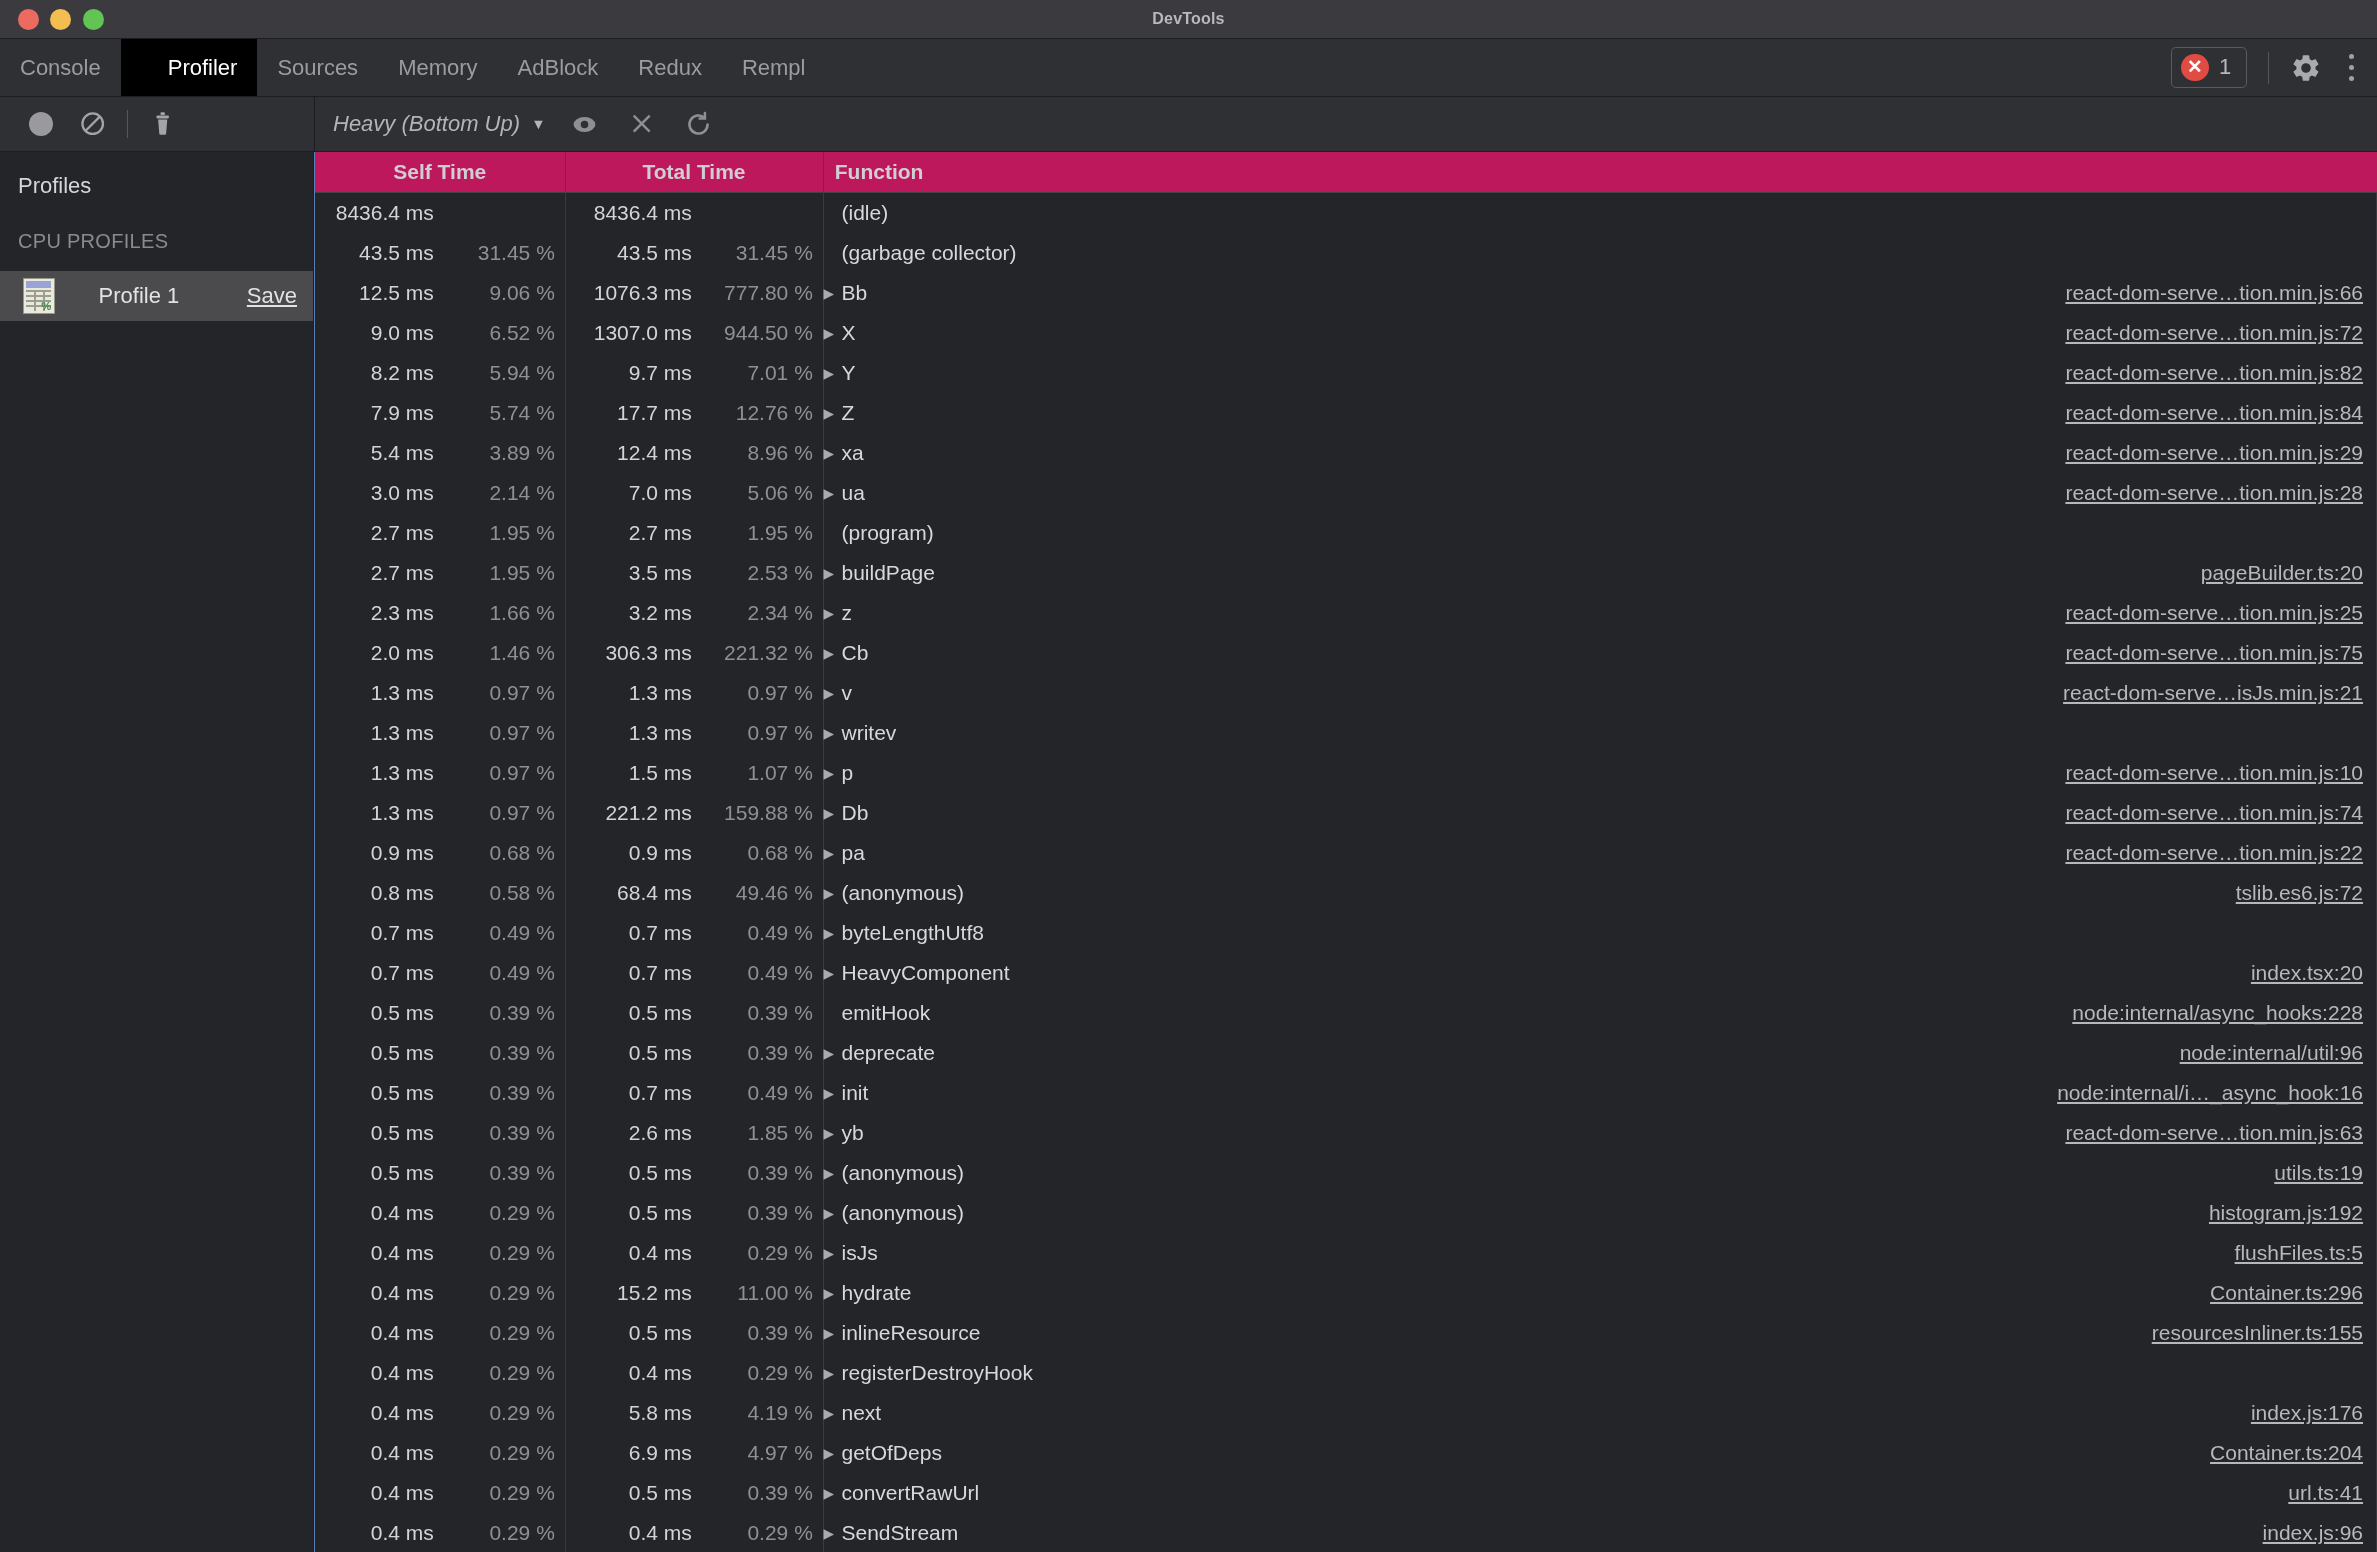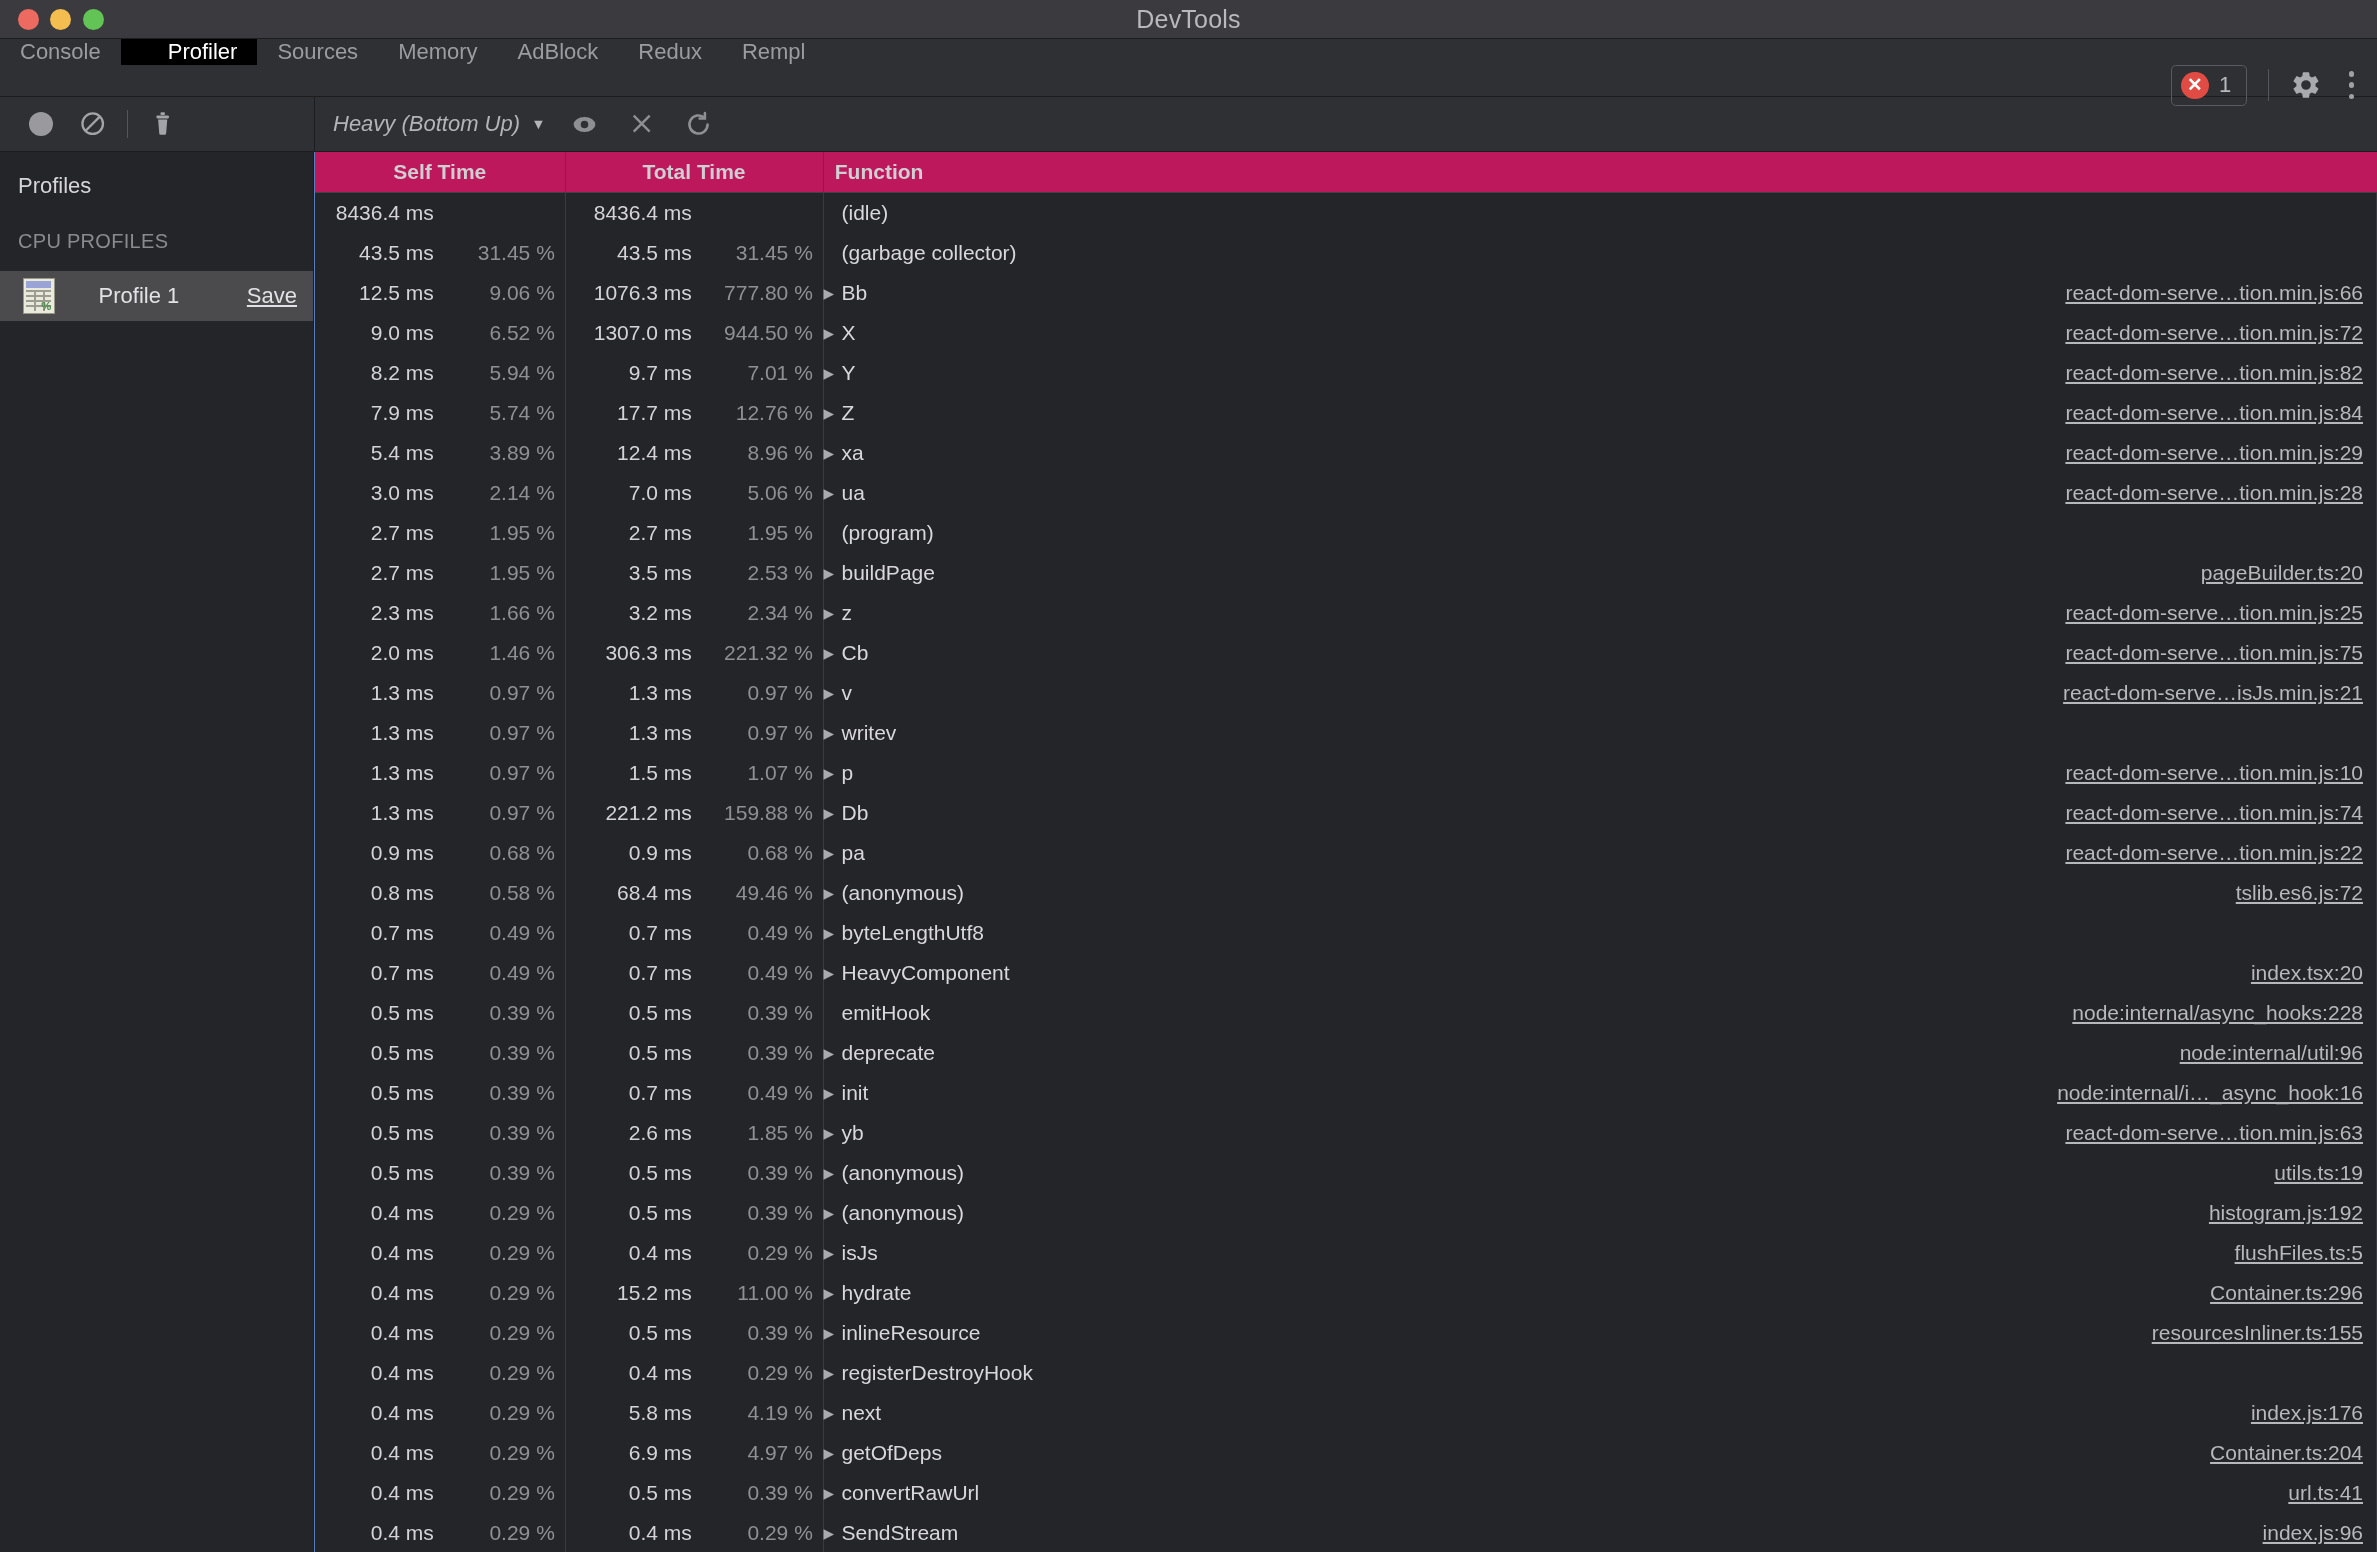--- a/index.html
+++ b/index.html
@@ -17,29 +17,28 @@
     display:flex; align-items:center; position:relative;
     border-bottom:0.8px solid #1d1d20;
   }
   .lights{ display:flex; gap:11.3px; padding-left:18px; }
   .light{ width:21px; height:21px; border-radius:50%; }
   .light.red{ background:#ec6a5f; }
   .light.yellow{ background:#f4bd4f; }
   .light.green{ background:#61c454; }
   .win-title{
     position:absolute; left:0; right:0; text-align:center;
-    font-size:25px; font-weight:normal; color:#b9b9bd; letter-spacing:0.2px;
+    font-size:16px; font-weight:bold; color:#b9b9bd; letter-spacing:0.2px;
   }
 
   
   .tabstrip{
     height:58px; background:#2f3034;
     display:flex; align-items:stretch; position:relative;
     border-bottom:0.8px solid #1d1d20;
-    flex-direction:column;
   }
   .tabs{ display:flex; align-items:stretch; }
   .tab{
     display:flex; align-items:center; padding:0 20px;
     font-size:22px; color:#9b9ca0; cursor:default; white-space:nowrap;
   }
   .tab.active{ background:#000000; color:#ffffff;padding-left:47px; }
   .right-tools{
     margin-left:auto; display:flex; align-items:center;
     padding-right:19.4px; gap:0px;

